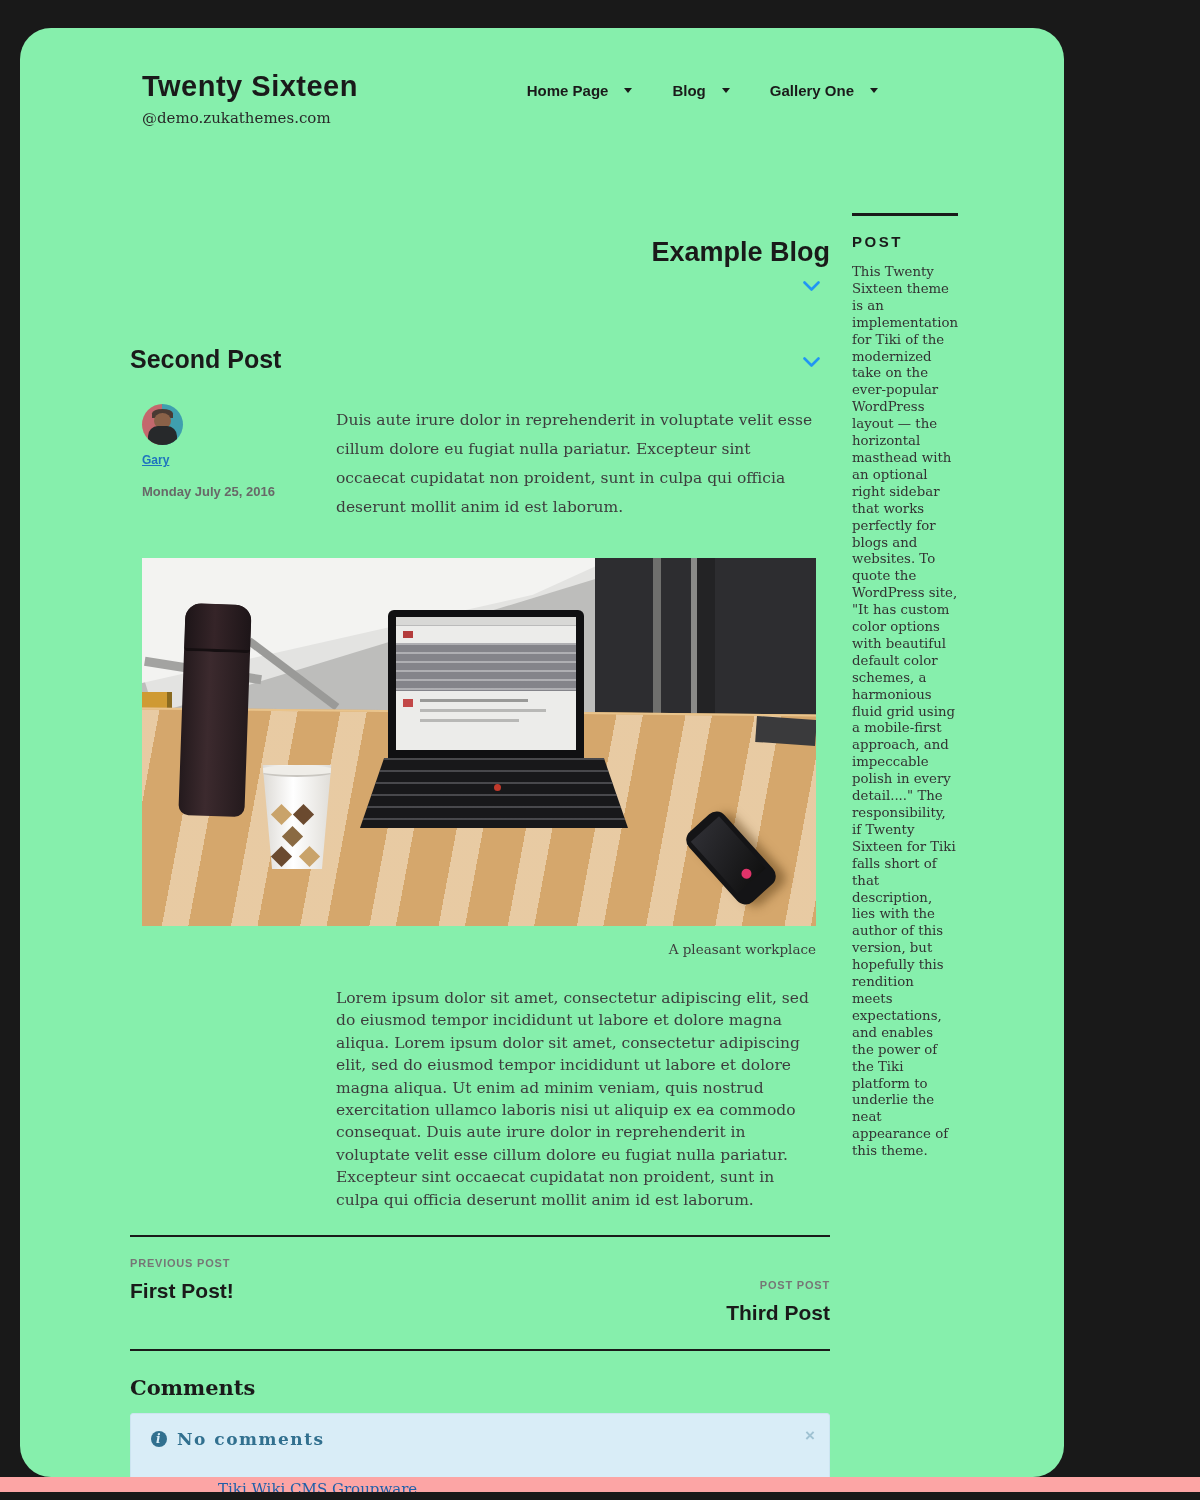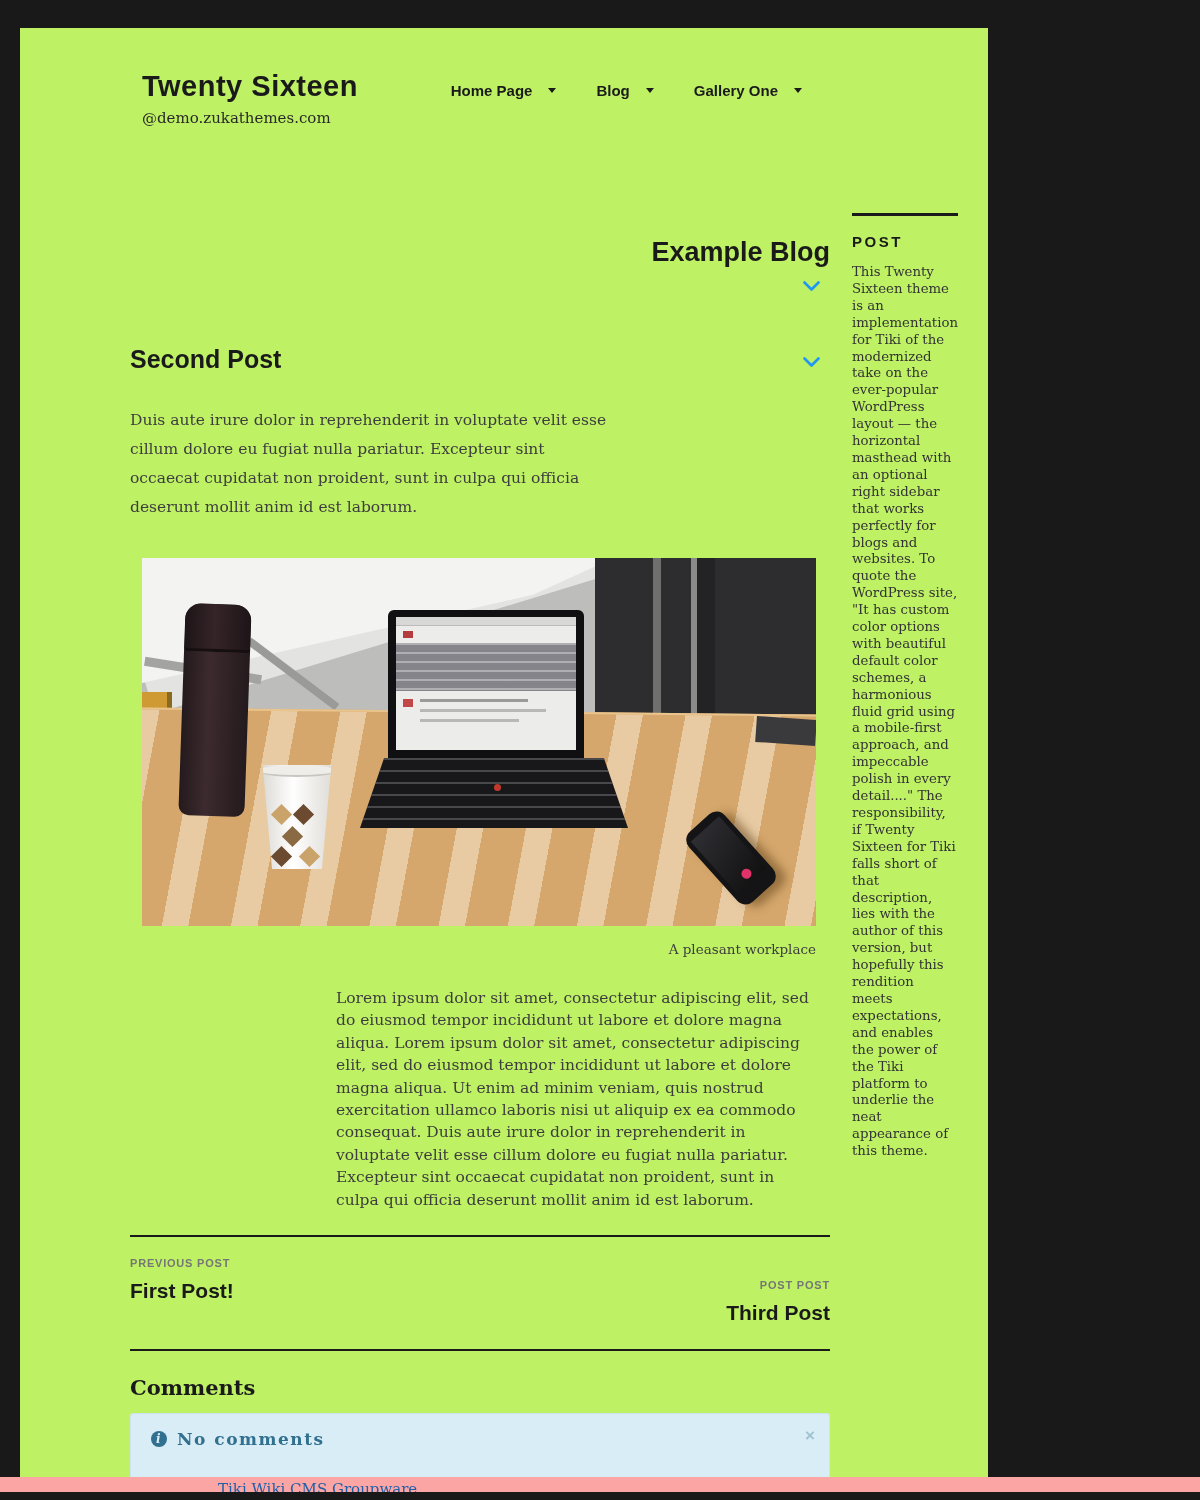--- a/index.html
+++ b/index.html
@@ -3,21 +3,21 @@
 <meta charset="utf-8">
 <style>
   * { margin:0; padding:0; box-sizing:border-box; }
   html,body { width:1200px; }
   body {
     background:#191919;
     padding:28px 20px 0 20px;
     font-family:"Liberation Sans", sans-serif;
     width:1200px; height:1500px; overflow:hidden;
   }
-  .page { width:968px; height:1449px; background:#bef264; overflow:hidden; position:relative; }
+  .page { width:1044px; height:1449px; background:#86efac; overflow:hidden; position:relative;border-radius:31px; }
 
   
   .site-header { display:flex; justify-content:space-between; align-items:flex-start; margin:42px 186px 0 122px; }
   .site-title { font-size:29px; font-weight:bold; color:#1a1a1a; letter-spacing:.5px; }
   .site-tagline { font-family:"DejaVu Serif", serif; font-size:15px; color:#292929; margin-top:6px; }
   .topnav { display:flex; gap:40px; padding-top:12px; }
   .topnav-item { display:flex; align-items:center; gap:16px; font-size:15px; font-weight:bold; color:#1a1a1a; text-decoration:none; cursor:pointer; }
   .caret { width:0; height:0; border-left:4px solid transparent; border-right:4px solid transparent; border-top:5px solid #1a1a1a; display:inline-block; }
 
   
@@ -163,20 +163,29 @@
       <h2 class="post-title">
         <span>Second Post</span>
         <span class="chev">
           <svg width="17" height="11" viewBox="0 0 17 11">
               <path d="M1.5 1.5 L8.5 8.5 L15.5 1.5" fill="none" stroke="#2196f3" stroke-width="2.6" stroke-linecap="round" stroke-linejoin="round"></path>
             </svg>
         </span>
       </h2>
 
       <div class="post-head">
+        <div class="post-meta">
+          <div class="avatar">
+            <span class="hat"></span>
+            <span class="head"></span>
+            <span class="body"></span>
+          </div>
+          <a class="author-link">Gary</a>
+          <div class="post-date">Monday July 25, 2016</div>
+        </div>
         <p class="post-intro">Duis aute irure dolor in reprehenderit in voluptate velit esse cillum dolore eu fugiat nulla pariatur. Excepteur sint occaecat cupidatat non proident, sunt in culpa qui officia deserunt mollit anim id est laborum.</p>
       </div>
 
       
       <div class="photo">
         <div class="ph-white2"></div>
         <div class="ph-white"></div>
         <div class="ph-cabinet"></div>
         <div class="ph-chairbar1"></div>
         <div class="ph-chairbar2"></div>

